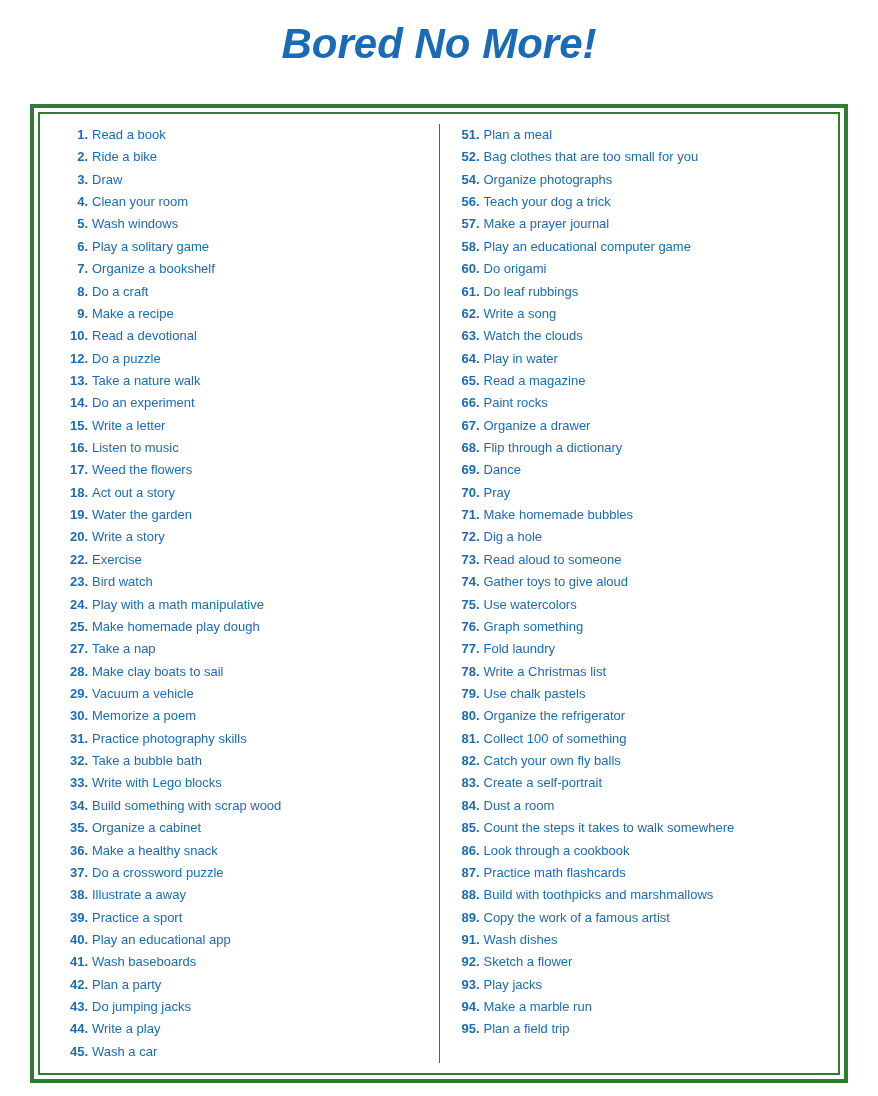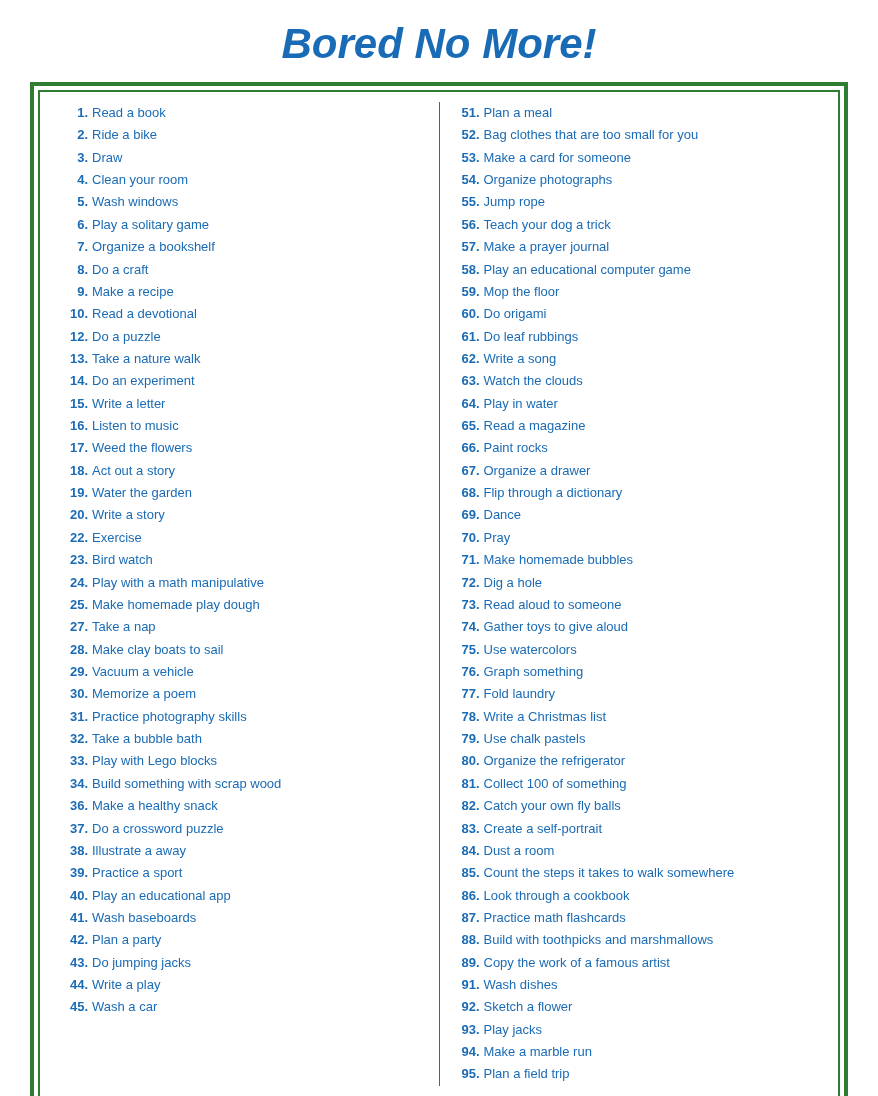--- a/index.html
+++ b/index.html
@@ -9,21 +9,21 @@
       background: #fff;
       font-family: Arial, sans-serif;
       padding: 20px 30px 30px 30px;
     }
     h1 {
       text-align: center;
       color: #1a6bb5;
       font-size: 42px;
       font-weight: 900;
       font-style: italic;
-      margin-bottom: 14px;
+      margin-bottom: 36px;
       font-family: 'Arial Black', Arial, sans-serif;
     }
     .outer-border {
       border: 4px solid #2e7d32;
       padding: 4px;
     }
     .inner-border {
       border: 2px solid #2e7d32;
       padding: 10px 14px;
       display: flex;
@@ -176,27 +176,31 @@
         <div class="list-item">
           <span class="item-num">31.</span>
           <span class="item-text">Practice photography skills</span>
         </div>
         <div class="list-item">
           <span class="item-num">32.</span>
           <span class="item-text">Take a bubble bath</span>
         </div>
         <div class="list-item">
           <span class="item-num">33.</span>
-          <span class="item-text">Play with Lego blocks</span>
+          <span class="item-text">Write with Lego blocks</span>
         </div>
         <div class="list-item">
           <span class="item-num">34.</span>
           <span class="item-text">Build something with scrap wood</span>
         </div>
         <div class="list-item">
+          <span class="item-num">35.</span>
+          <span class="item-text">Organize a cabinet</span>
+        </div>
+        <div class="list-item">
           <span class="item-num">36.</span>
           <span class="item-text">Make a healthy snack</span>
         </div>
         <div class="list-item">
           <span class="item-num">37.</span>
           <span class="item-text">Do a crossword puzzle</span>
         </div>
         <div class="list-item">
           <span class="item-num">38.</span>
           <span class="item-text">Illustrate a away</span>
@@ -233,46 +237,34 @@
     <div class="column" id="right-col">
         <div class="list-item">
           <span class="item-num">51.</span>
           <span class="item-text">Plan a meal</span>
         </div>
         <div class="list-item">
           <span class="item-num">52.</span>
           <span class="item-text">Bag clothes that are too small for you</span>
         </div>
         <div class="list-item">
-          <span class="item-num">53.</span>
-          <span class="item-text">Make a card for someone</span>
-        </div>
-        <div class="list-item">
           <span class="item-num">54.</span>
           <span class="item-text">Organize photographs</span>
         </div>
         <div class="list-item">
-          <span class="item-num">55.</span>
-          <span class="item-text">Jump rope</span>
-        </div>
-        <div class="list-item">
           <span class="item-num">56.</span>
           <span class="item-text">Teach your dog a trick</span>
         </div>
         <div class="list-item">
           <span class="item-num">57.</span>
           <span class="item-text">Make a prayer journal</span>
         </div>
         <div class="list-item">
           <span class="item-num">58.</span>
           <span class="item-text">Play an educational computer game</span>
-        </div>
-        <div class="list-item">
-          <span class="item-num">59.</span>
-          <span class="item-text">Mop the floor</span>
         </div>
         <div class="list-item">
           <span class="item-num">60.</span>
           <span class="item-text">Do origami</span>
         </div>
         <div class="list-item">
           <span class="item-num">61.</span>
           <span class="item-text">Do leaf rubbings</span>
         </div>
         <div class="list-item">

